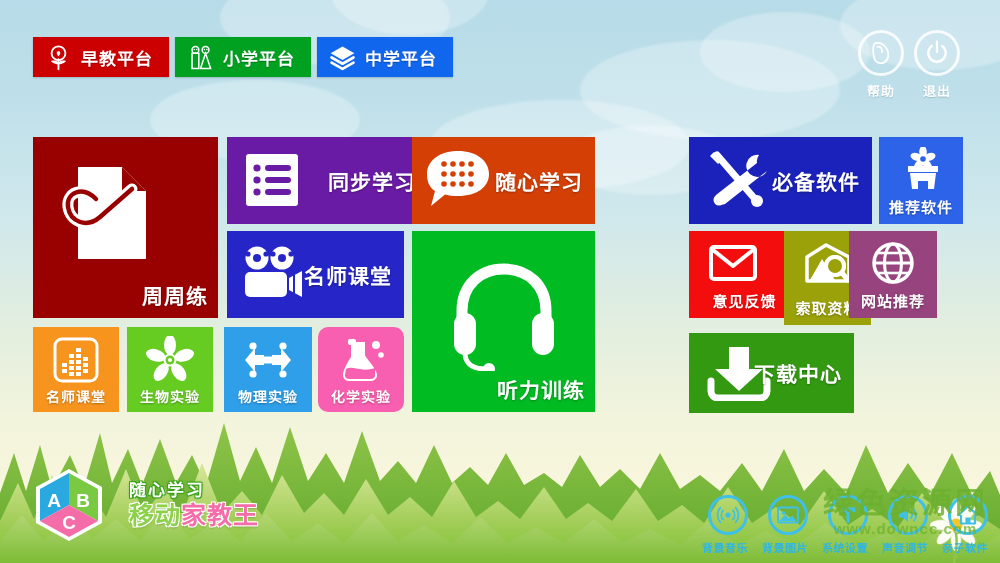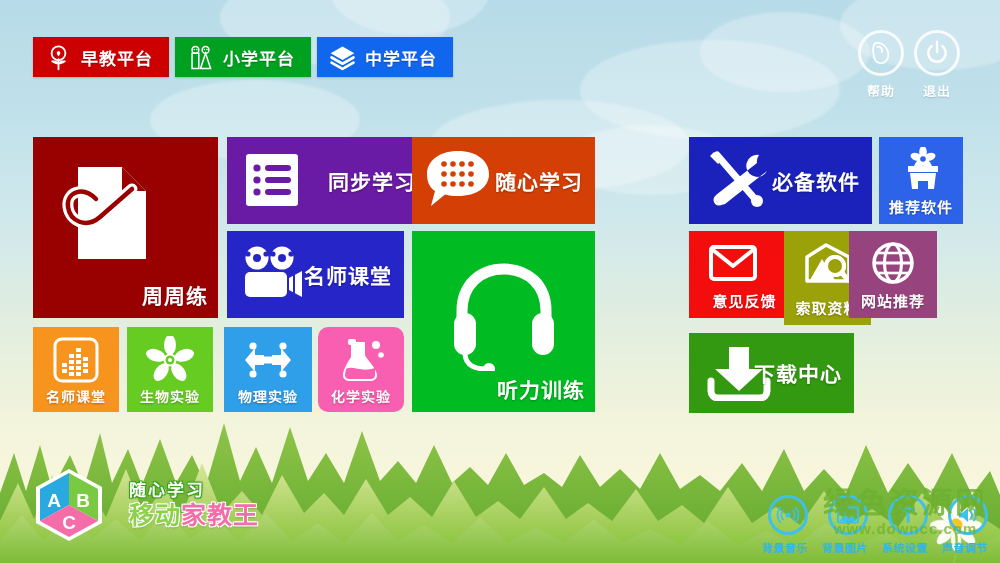--- a/index.html
+++ b/index.html
@@ -499,20 +499,30 @@
       <div class="bitem">
         <div class="bring">
           <svg width="24" height="24" viewBox="0 0 24 24">
       <path d="M3 9.5 L7 9.5 L12 5 L12 19 L7 14.5 L3 14.5 Z" fill="#3fc0e8"></path>
       <path d="M15 9 A5 5 0 0 1 15 15" fill="none" stroke="#3fc0e8" stroke-width="1.9" stroke-linecap="round"></path>
       <path d="M18 6.5 A8.5 8.5 0 0 1 18 17.5" fill="none" stroke="#3fc0e8" stroke-width="1.9" stroke-linecap="round"></path>
     </svg>
         </div>
         <div class="blabel">声音调节</div>
       </div>
+      <div class="bitem">
+        <div class="bring">
+          <svg width="24" height="24" viewBox="0 0 24 24">
+      <path d="M2.5 12 L12 3.5 L21.5 12" fill="none" stroke="#3fc0e8" stroke-width="2.2" stroke-linecap="round" stroke-linejoin="round"></path>
+      <path d="M5 12 L5 20.5 L19 20.5 L19 12" fill="none" stroke="#3fc0e8" stroke-width="2.2" stroke-linejoin="round"></path>
+      <rect x="9.5" y="14.5" width="5" height="6" fill="#3fc0e8"></rect>
+    </svg>
+        </div>
+        <div class="blabel">亲子软件</div>
+      </div>
     </div>
 
   <div id="watermark">
     <div id="wm-main">绿色资源网</div>
     <div id="wm-sub">www.downcc.com</div>
   </div>
 
 </div>
 
 </body></html>

